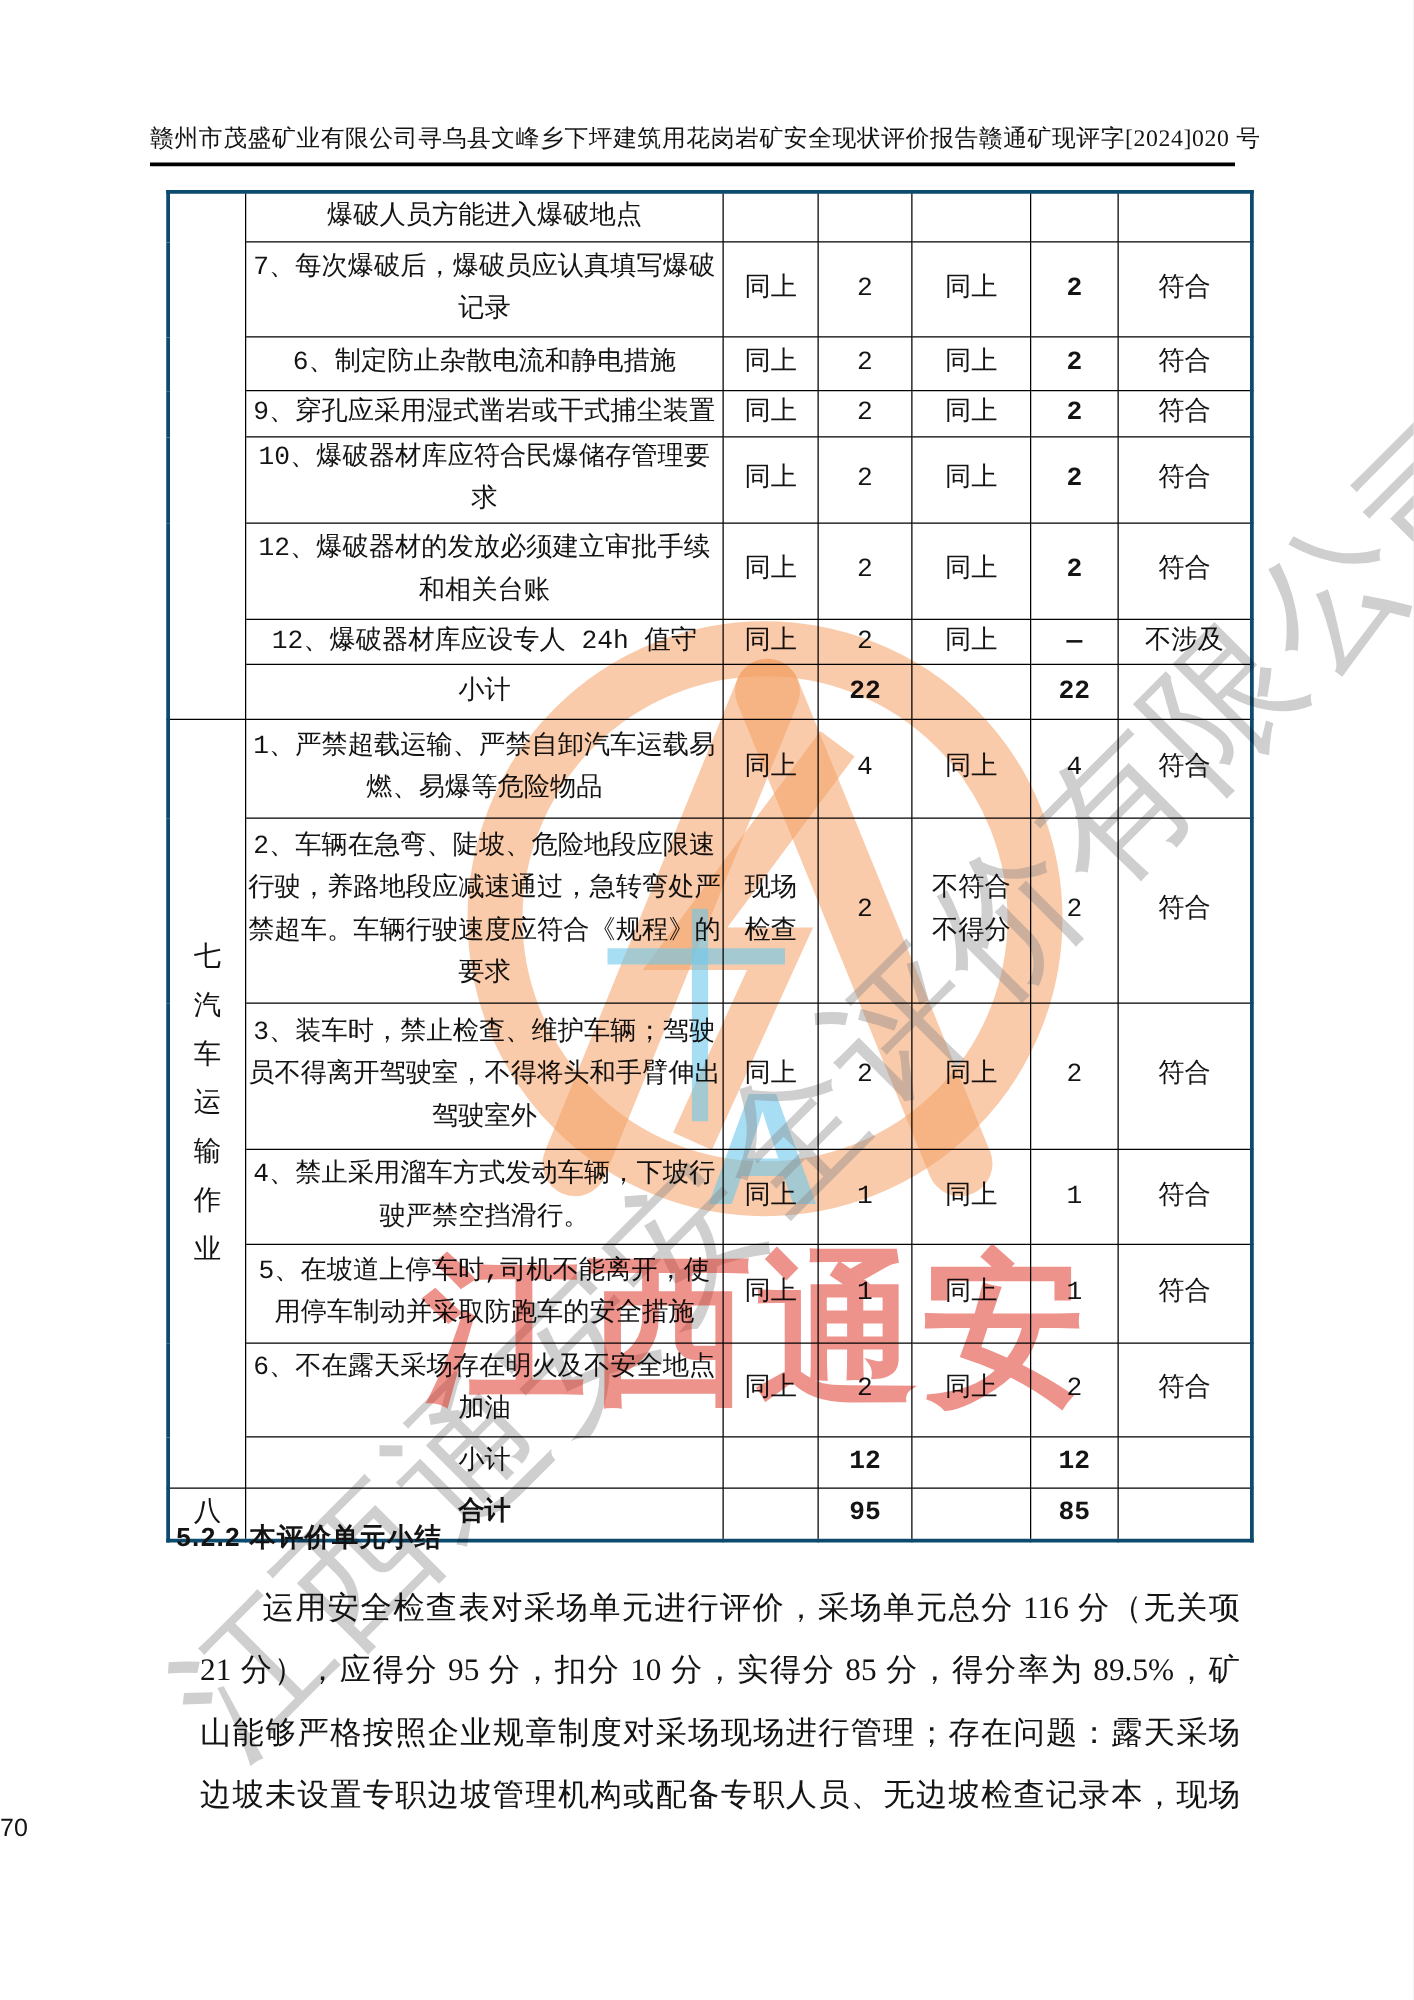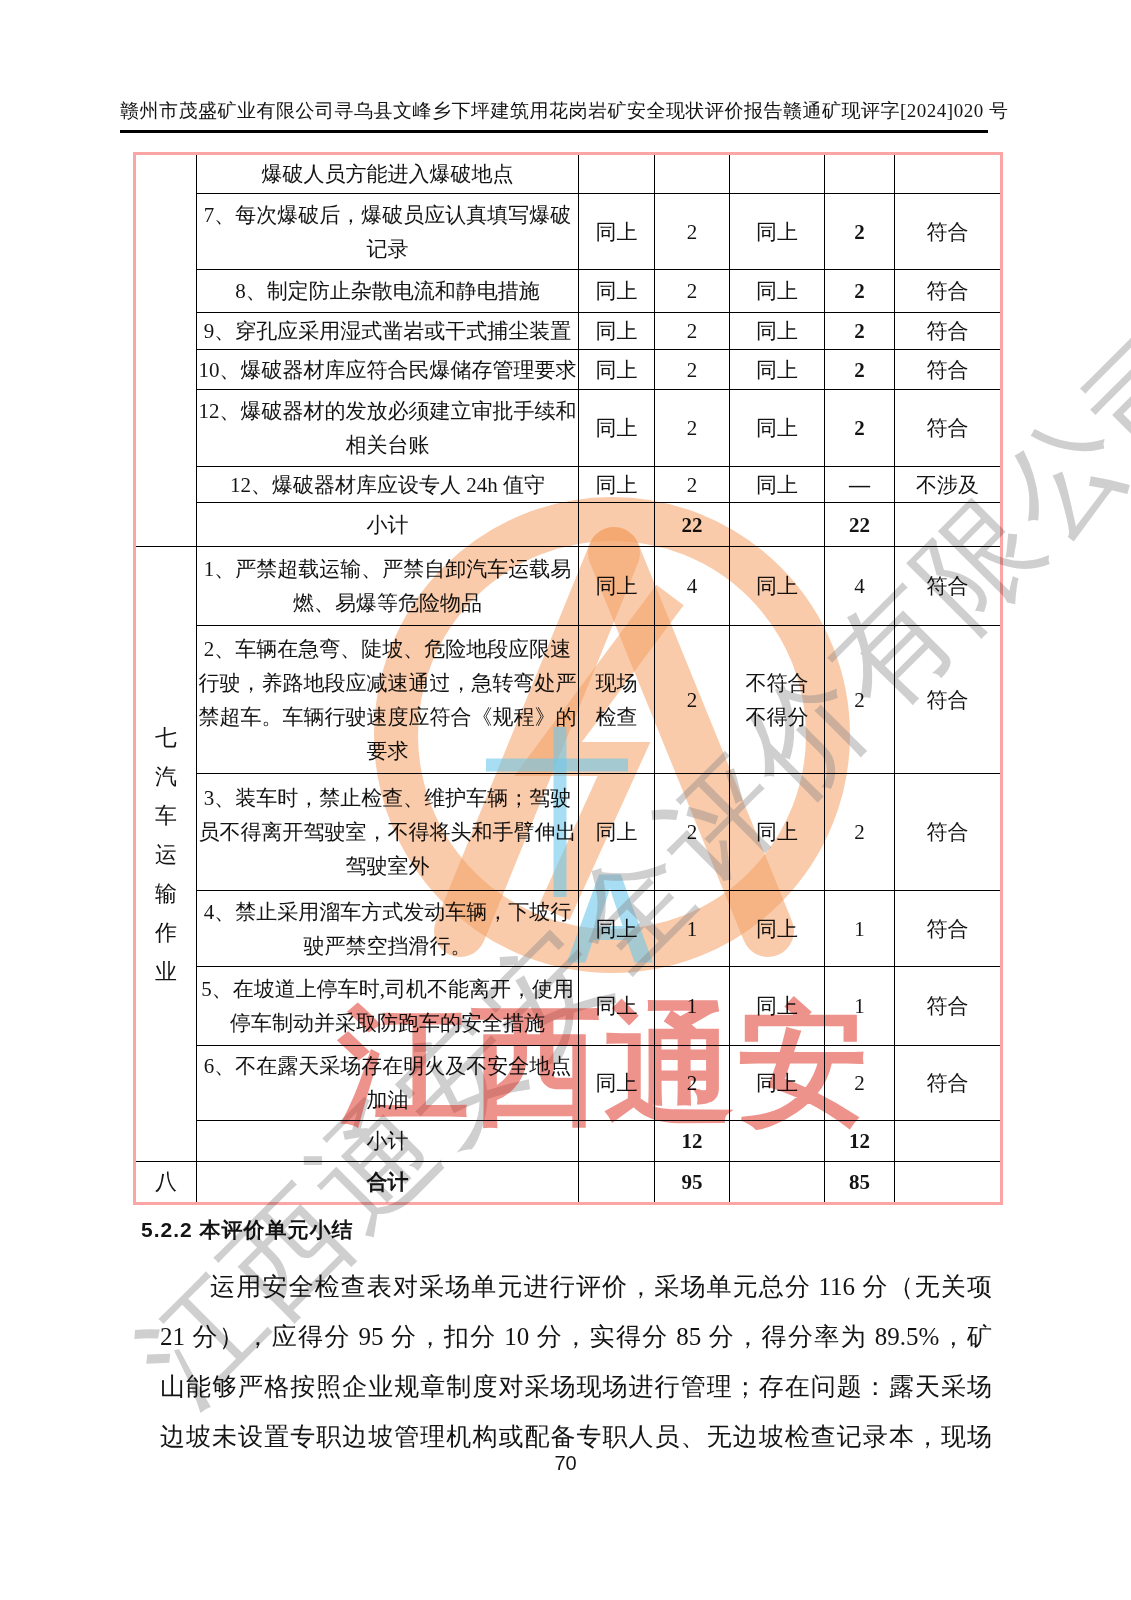--- a/index.html
+++ b/index.html
@@ -18,21 +18,21 @@
   .hdr-rule{
     position:absolute;left:120px;top:130px;width:868px;height:3px;
     background:#000;
   }
   
   table.chk{
     position:absolute;left:133px;top:152px;
     border-collapse:collapse;table-layout:fixed;width:867px;
     font-size:21px;
   }
-  table.chk{border:3px solid #fca5a5;}
+  table.chk{border:3px solid #0c4a6e;font-family:Liberation Mono, monospace;}
   table.chk td{
     border:1px solid #000;padding:0;vertical-align:middle;
     text-align:center;line-height:34px;overflow:hidden;
   }
   td.item{
     text-align:left;padding:2px 8px 2px 10px;line-height:38px;
   }
   td.c{text-align:center;}
   .b{font-weight:bold;}
   td.sec{font-size:22px;}
@@ -52,21 +52,21 @@
   .para .pline{
     height:50px;line-height:50px;
     text-align:justify;text-align-last:justify;
     white-space:nowrap;
     margin-left:20px;
   }
   .para .pline.indent{text-indent:2em;}
   
   .footer{
     position:absolute;left:0;top:1452px;width:100%;
-    text-align:center;font-size:20px;
+    font-size:20px;
     font-family:"Liberation Sans","DejaVu Sans",sans-serif;
   }
   
   .wm-layer{
     position:absolute;left:0;top:0;width:1131px;height:1600px;
     pointer-events:none;mix-blend-mode:multiply;z-index:5;
   }
   .wm-logo{position:absolute;left:342px;top:465px;width:540px;height:540px;}
   .wm-diag{
     position:absolute;left:105px;top:1325px;
@@ -116,21 +116,21 @@
       </tr>
       <tr style="height:76px">
         <td class="item">7、每次爆破后，爆破员应认真填写爆破记录</td>
         <td>同上</td>
         <td>2</td>
         <td>同上</td>
         <td class="b">2</td>
         <td>符合</td>
       </tr>
       <tr style="height:43px">
-        <td class="item">8、制定防止杂散电流和静电措施</td>
+        <td class="item">6、制定防止杂散电流和静电措施</td>
         <td>同上</td>
         <td>2</td>
         <td>同上</td>
         <td class="b">2</td>
         <td>符合</td>
       </tr>
       <tr style="height:37px">
         <td class="item">9、穿孔应采用湿式凿岩或干式捕尘装置</td>
         <td>同上</td>
         <td>2</td>

